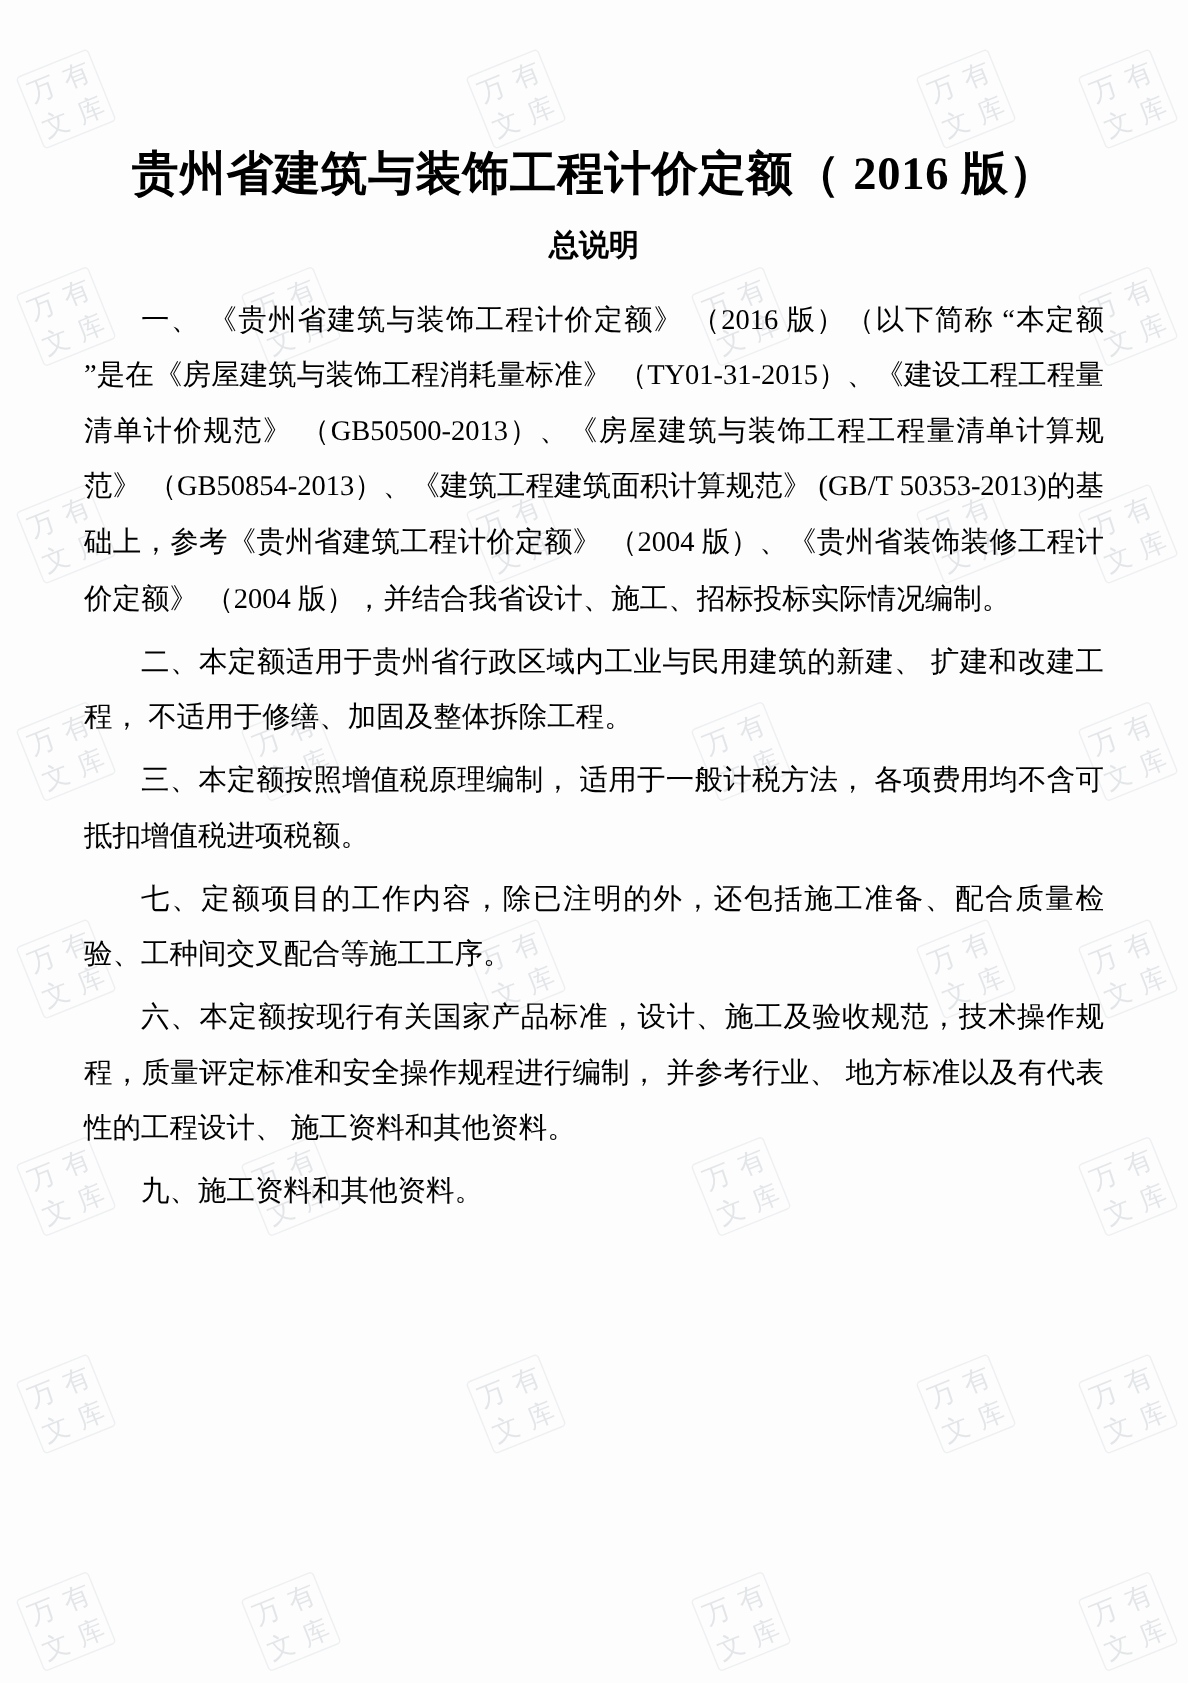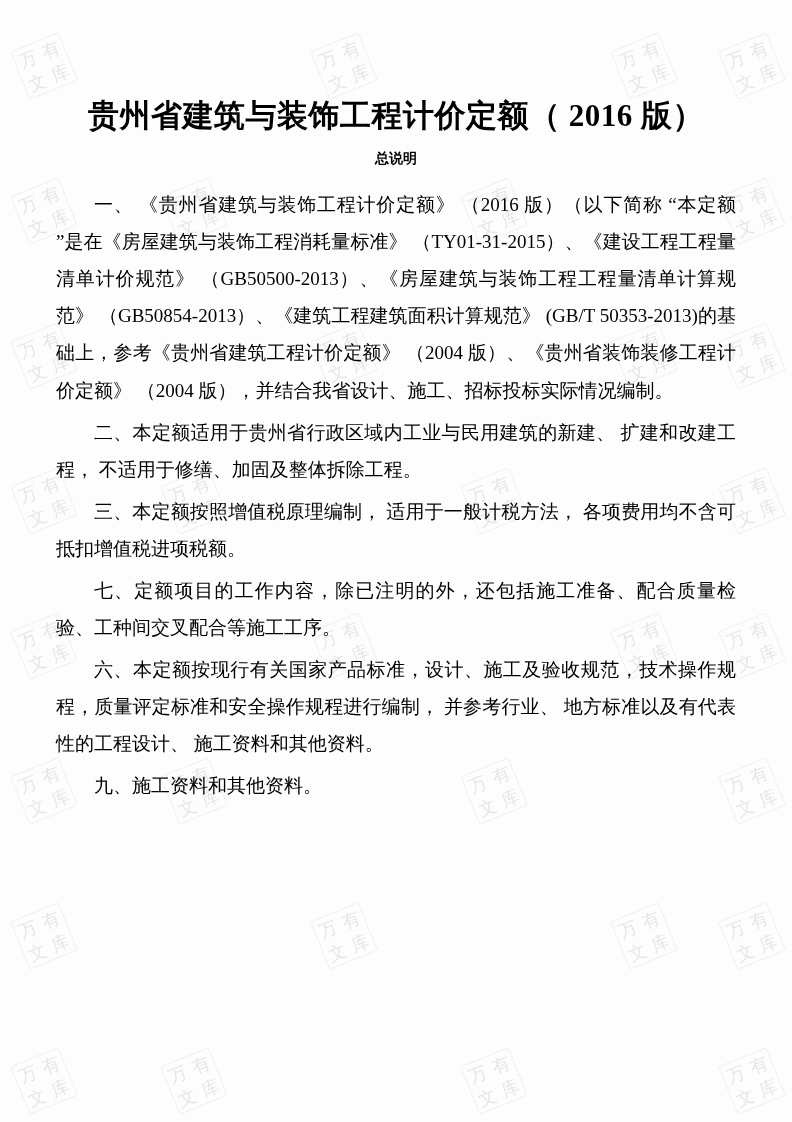--- a/index.html
+++ b/index.html
@@ -69,21 +69,21 @@
   .doc-title {
     text-align: center;
     font-size: 31px;
     font-weight: bold;
     letter-spacing: 0.5px;
     margin: 0 0 14px 0;
     line-height: 1.3;
   }
   .doc-subtitle {
     text-align: center;
-    font-size: 14px;
+    font-size: 20px;
     font-weight: bold;
     margin: 0 0 18px 0;
   }
 
   p.para {
     font-size: 19px;
     line-height: 1.95;
     margin: 0 0 5px 0;
     text-align: justify;
     text-justify: inter-ideograph;

